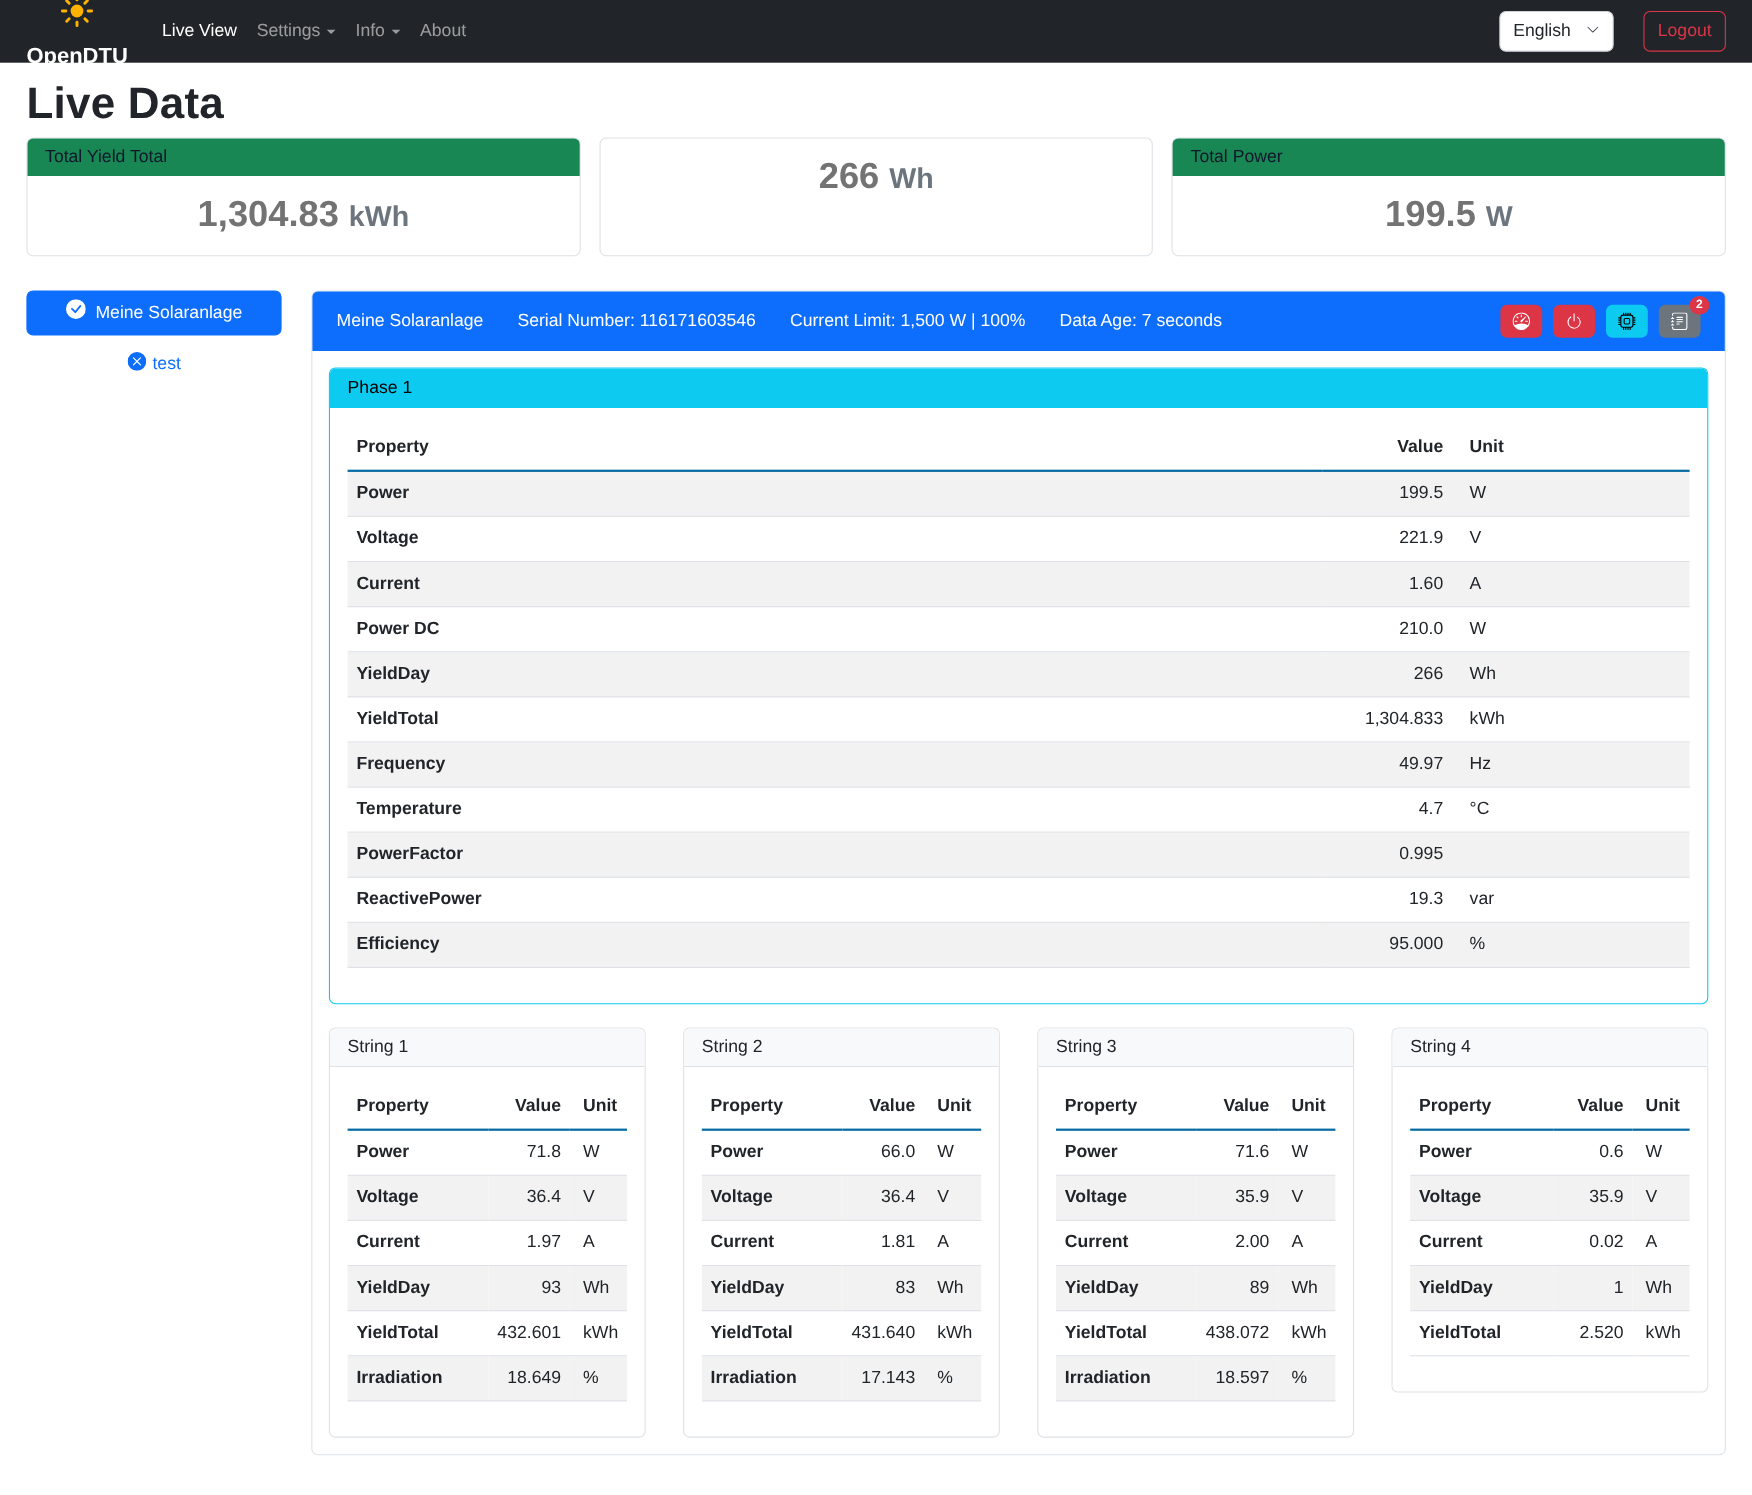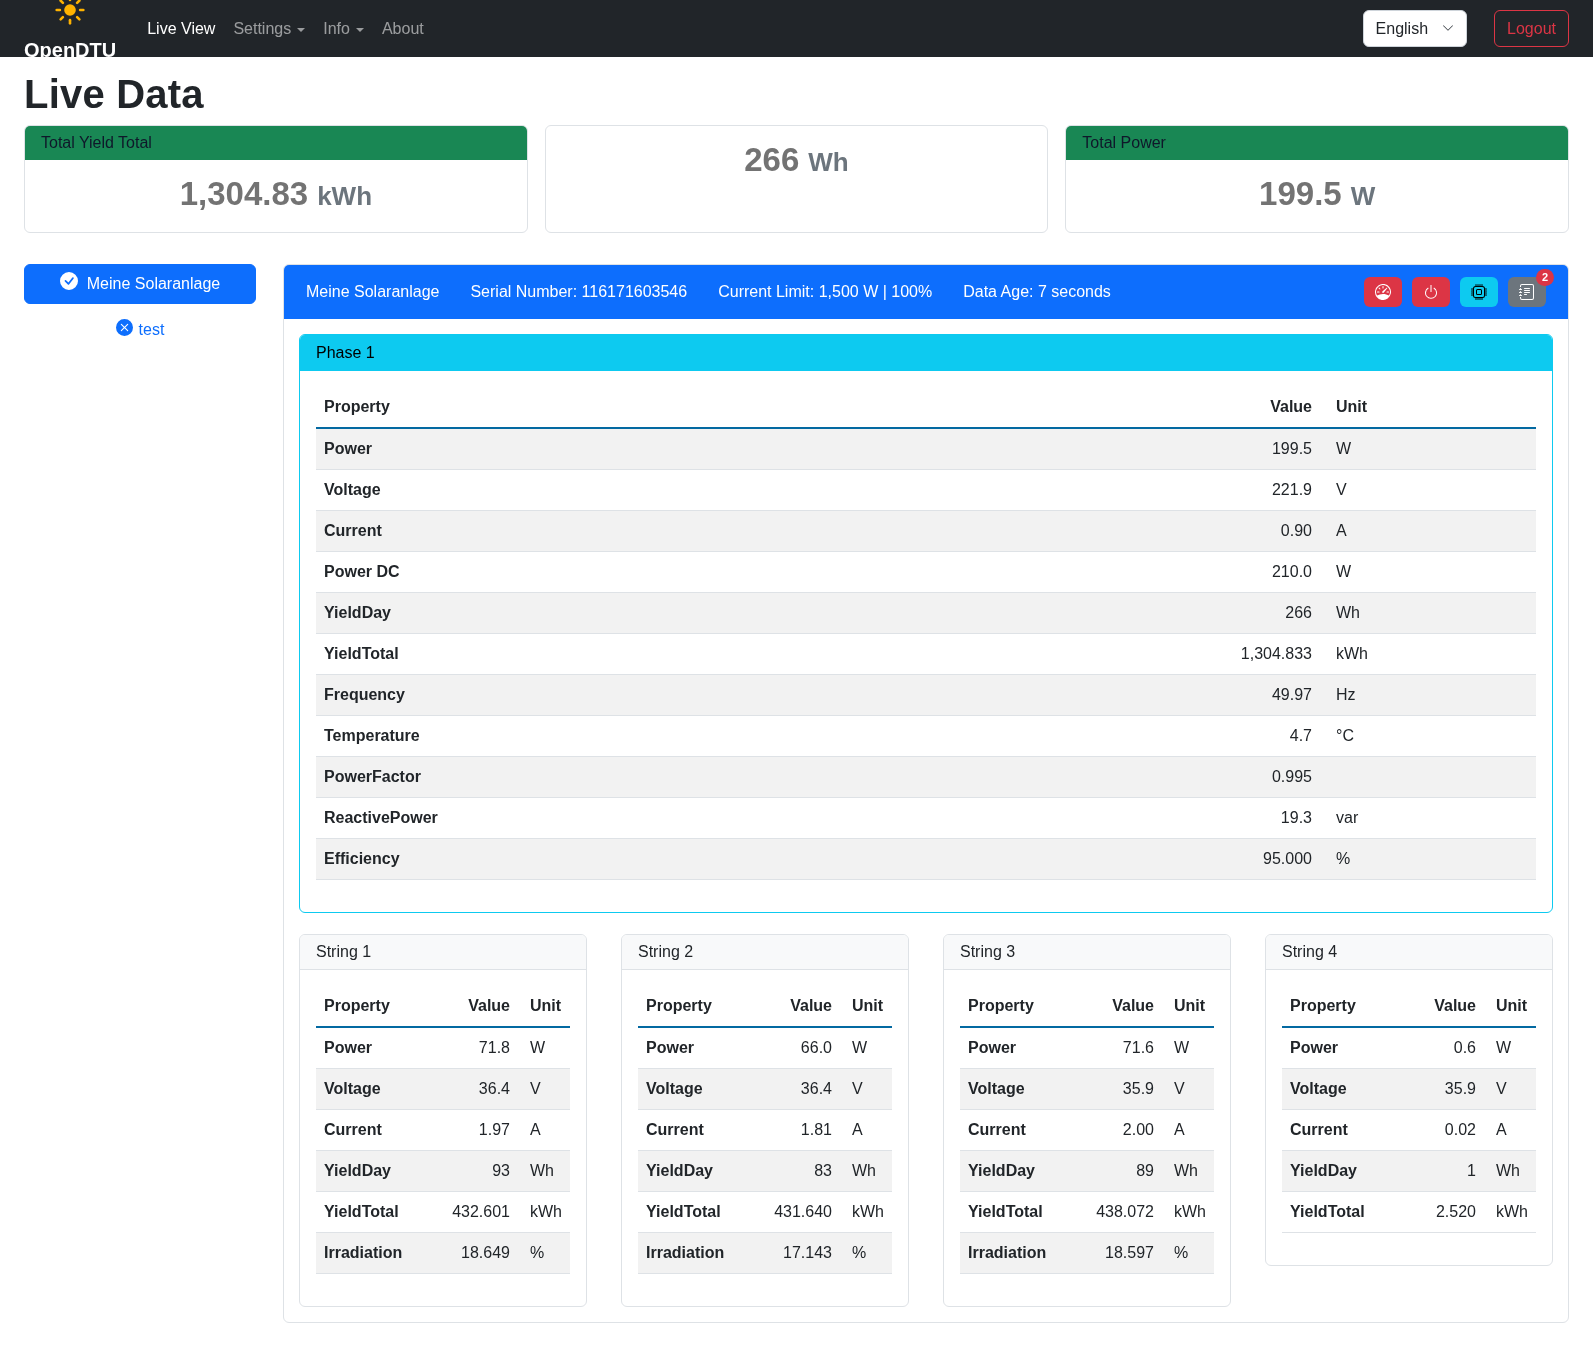--- a/index.html
+++ b/index.html
@@ -232,21 +232,21 @@
                   </tr>
 
                   <tr>
                     <td class="prop">Voltage</td>
                     <td class="val">221.9</td>
                     <td class="unit">V</td>
                   </tr>
 
                   <tr>
                     <td class="prop">Current</td>
-                    <td class="val">0.90</td>
+                    <td class="val">1.60</td>
                     <td class="unit">A</td>
                   </tr>
 
                   <tr>
                     <td class="prop">Power DC</td>
                     <td class="val">210.0</td>
                     <td class="unit">W</td>
                   </tr>
 
                   <tr>

